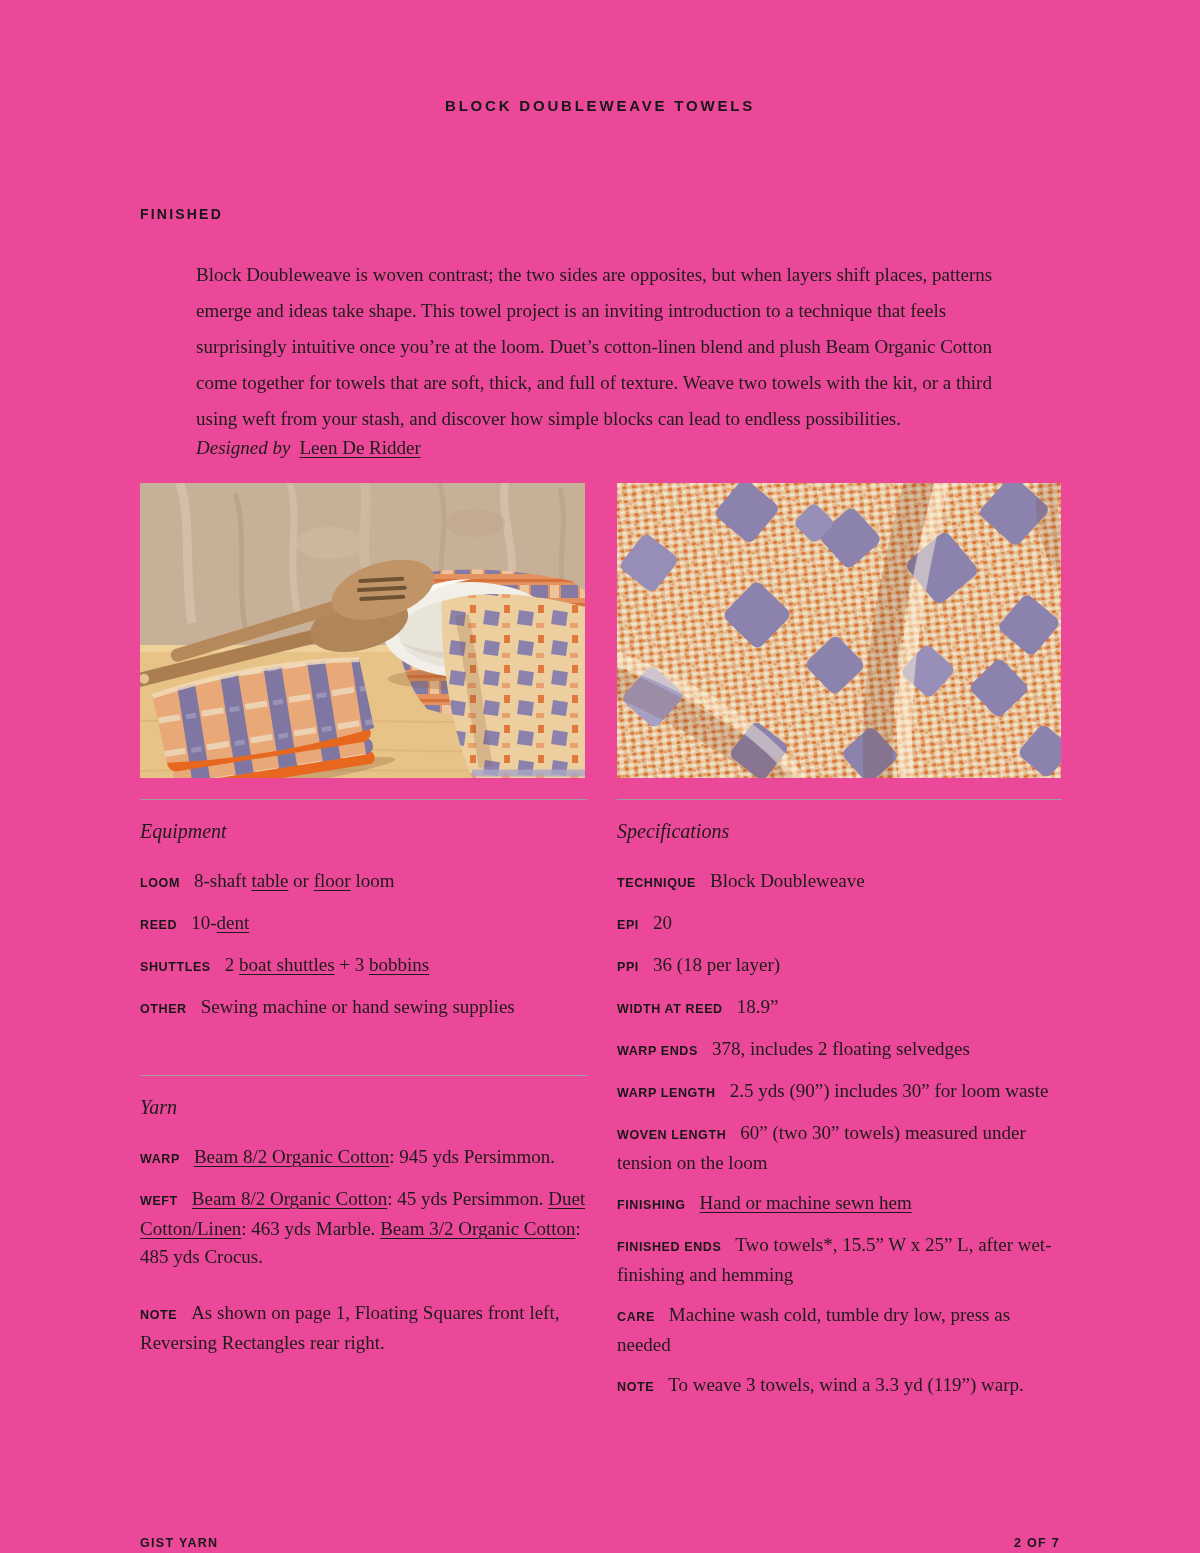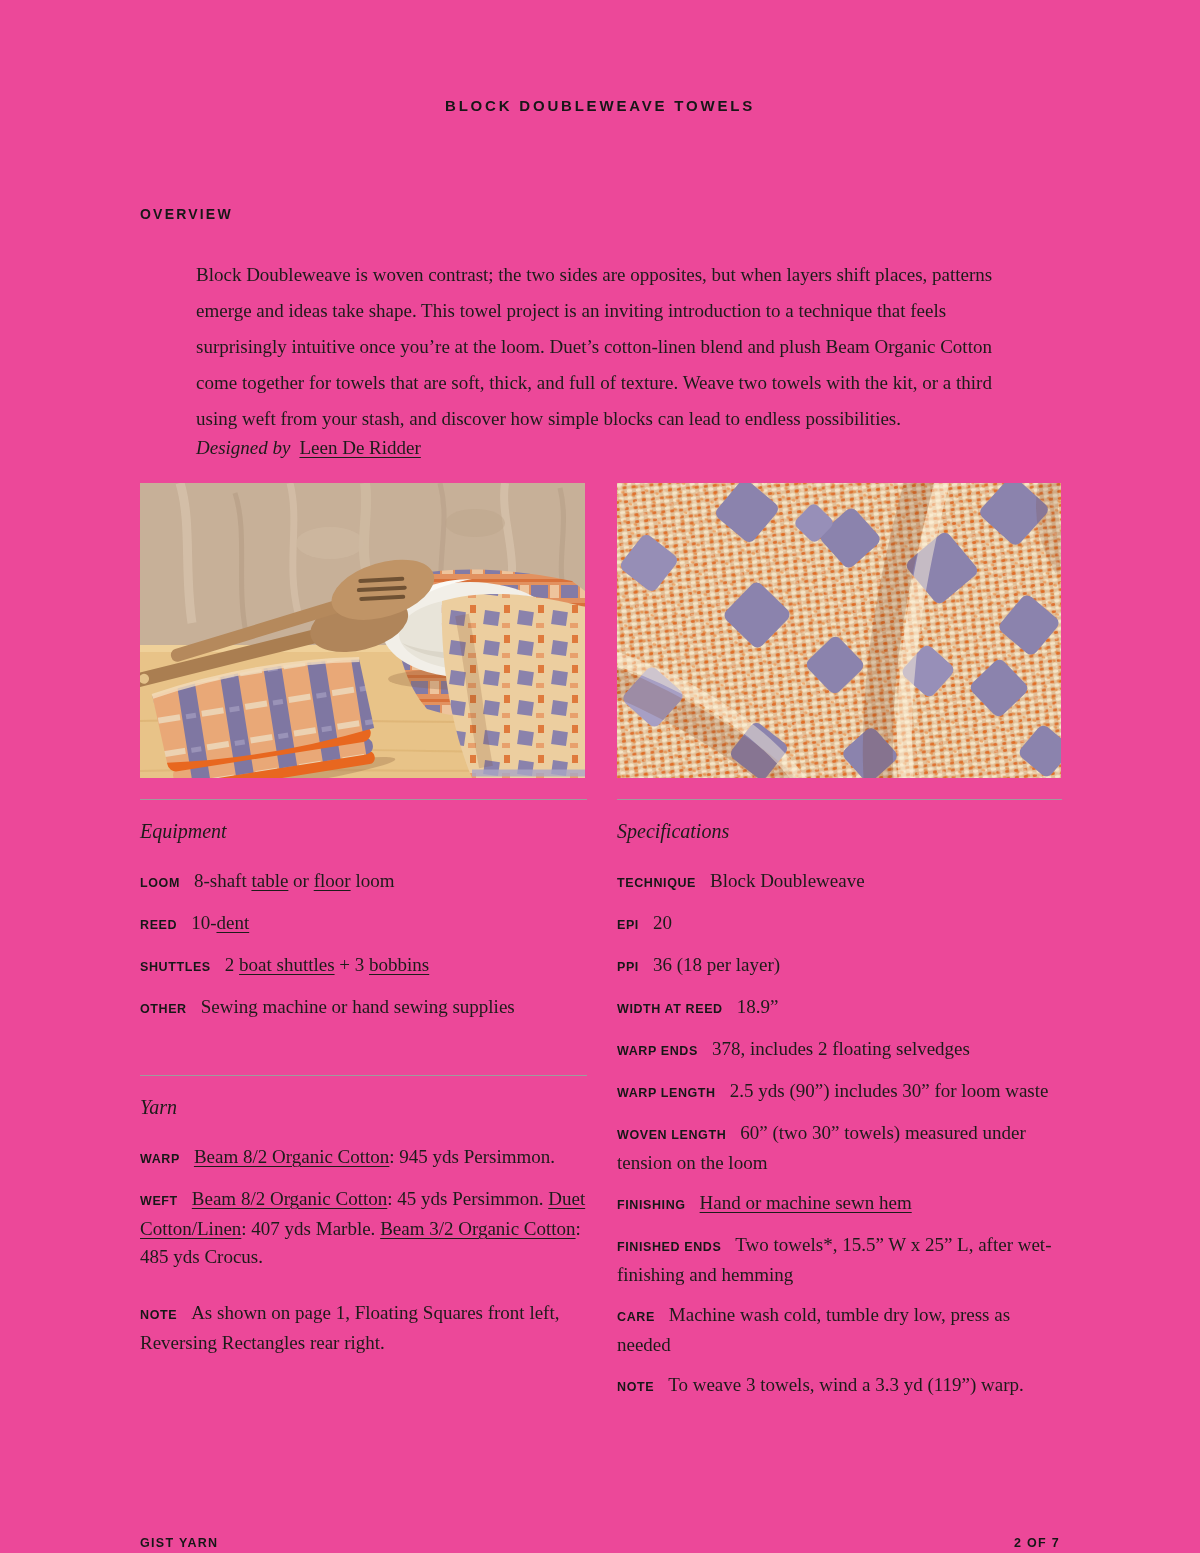--- a/index.html
+++ b/index.html
@@ -59,21 +59,21 @@
     font-size:12.5px; letter-spacing:1.3px; color:#171717;
   }
 </style>
 </head>
 <body>
 
 <div class="page">
 
   <h1 class="doc-title">BLOCK DOUBLEWEAVE TOWELS</h1>
 
-  <h2 class="overview-heading">OVERVIEW</h2>
+  <h2 class="overview-heading">FINISHED</h2>
 
   <p class="intro">Block Doubleweave is woven contrast; the two sides are opposites, but when layers shift places, patterns emerge and ideas take shape. This towel project is an inviting introduction to a technique that feels surprisingly intuitive once you’re at the loom. Duet’s cotton-linen blend and plush Beam Organic Cotton come together for towels that are soft, thick, and full of texture. Weave two towels with the kit, or a third using weft from your stash, and discover how simple blocks can lead to endless possibilities.</p>
 
   <p class="designed">
     <span class="by">Designed by</span><span class="name">Leen De Ridder</span>
   </p>
 
   <figure class="photo left" role="img" aria-label="Two block doubleweave towels in persimmon orange and purple styled on a wood table with a white bowl and two wooden spatulas against a plaster wall">
     <svg viewBox="0 0 445 295" preserveAspectRatio="none">
       <defs>
@@ -210,21 +210,21 @@
           <p class="row"><span class="lab">REED</span><span>10-</span><span class="lnk">dent</span></p>
           <p class="row"><span class="lab">SHUTTLES</span><span>2 </span><span class="lnk">boat shuttles</span><span> + 3 </span><span class="lnk">bobbins</span></p>
           <p class="row"><span class="lab">OTHER</span><span>Sewing machine or hand sewing supplies</span></p>
         </div>
     </section>
     <section class="sec yarn">
       <div class="rule"></div>
       <h3 class="sec-head">Yarn</h3>
       <div class="rows">
           <p class="row"><span class="lab">WARP</span><span class="lnk">Beam 8/2 Organic Cotton</span><span>: 945 yds Persimmon.</span></p>
-          <p class="row"><span class="lab">WEFT</span><span class="lnk">Beam 8/2 Organic Cotton</span><span>: 45 yds Persimmon. </span><span class="lnk">Duet Cotton/Linen</span><span>: 407 yds Marble. </span><span class="lnk">Beam 3/2 Organic Cotton</span><span>: 485 yds Crocus.</span></p>
+          <p class="row"><span class="lab">WEFT</span><span class="lnk">Beam 8/2 Organic Cotton</span><span>: 45 yds Persimmon. </span><span class="lnk">Duet Cotton/Linen</span><span>: 463 yds Marble. </span><span class="lnk">Beam 3/2 Organic Cotton</span><span>: 485 yds Crocus.</span></p>
           <p class="row spaced"><span class="lab">NOTE</span><span>As shown on page 1, Floating Squares front left, Reversing Rectangles rear right.</span></p>
         </div>
     </section>
   </div>
 
   <div class="col col-right">
     <section class="sec">
       <div class="rule"></div>
       <h3 class="sec-head">Specifications</h3>
       <div class="rows">

